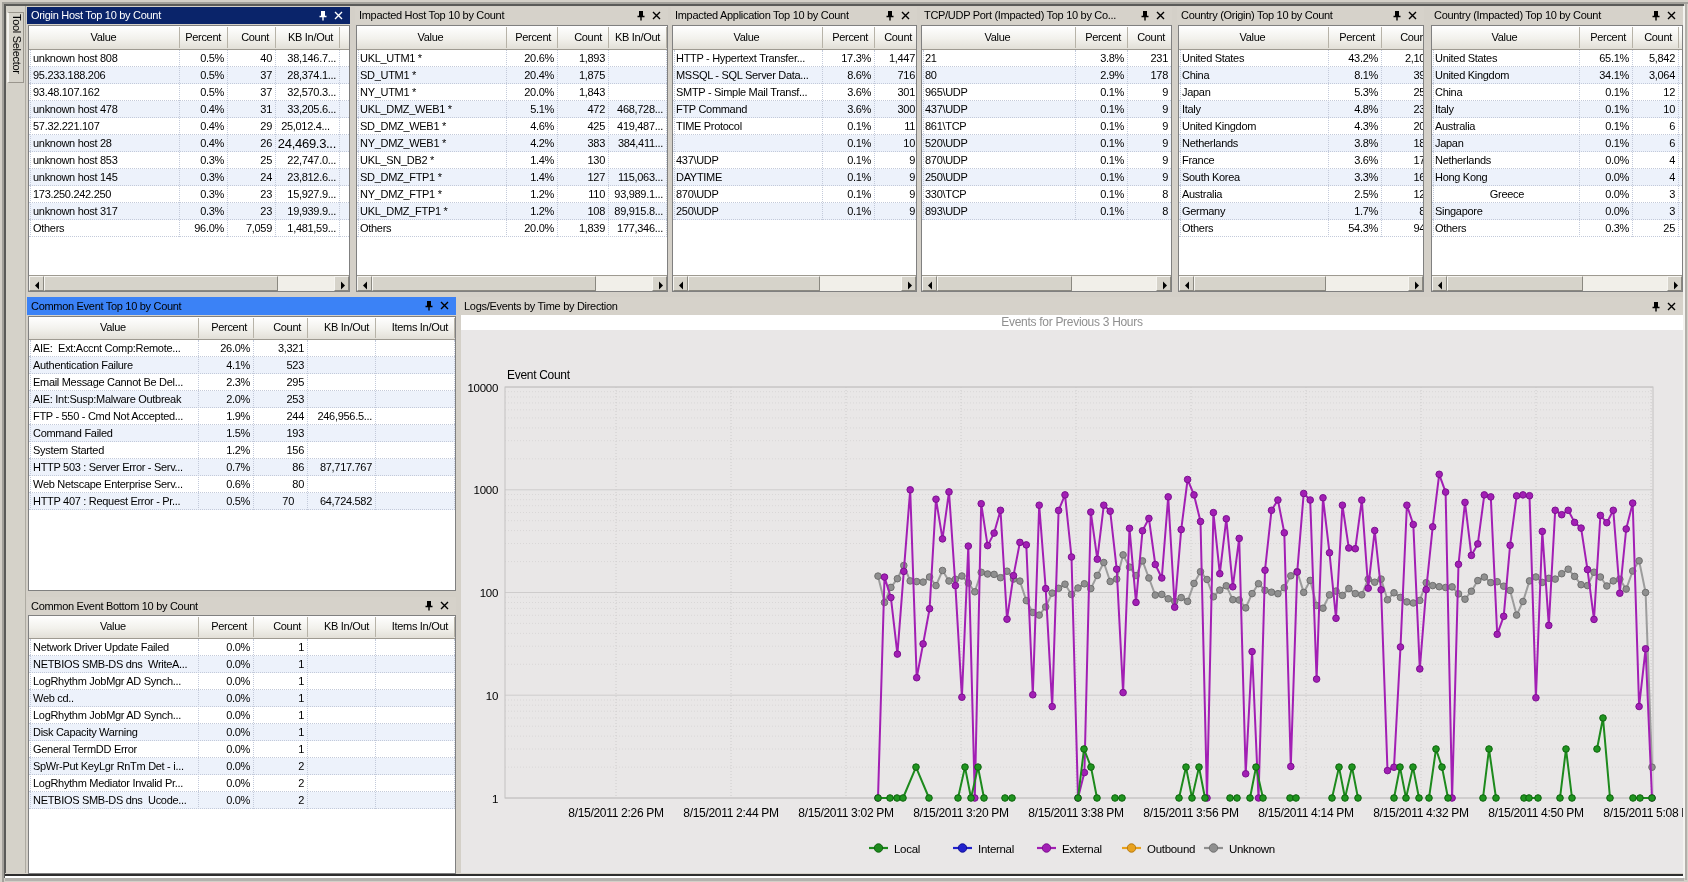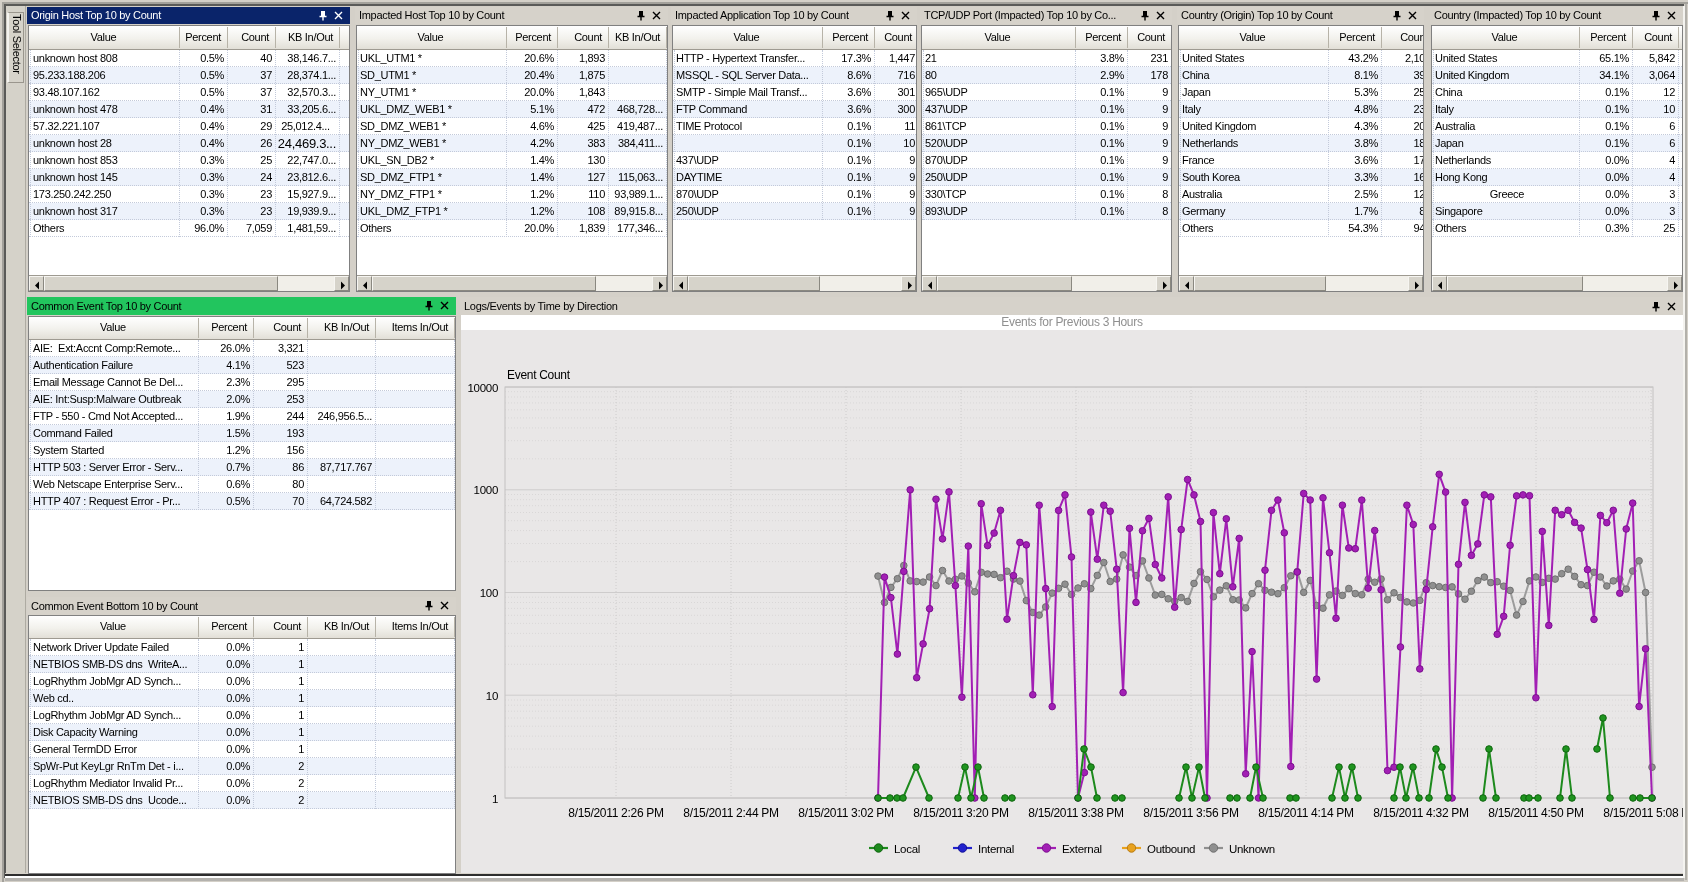--- a/index.html
+++ b/index.html
@@ -478,21 +478,21 @@
 <div style="position:absolute;left:0;top:249px;width:250px;height:16px;background:#f1efe9;border-top:1px solid #9e9a91;box-sizing:content-box;">
 <div style="position:absolute;left:0px;top:0px;width:15px;height:15px;background:#d6d3ca;border:1px solid;border-color:#f6f5f1 #8a8880 #8a8880 #f6f5f1;box-sizing:border-box;"><svg width="13" height="13" viewBox="0 0 13 13">
           <path d="M9 3.5 L9 11.5 L5 7.5 Z" fill="#000"></path>
         </svg></div>
 <div style="position:absolute;left:235px;top:0px;width:15px;height:15px;background:#d6d3ca;border:1px solid;border-color:#f6f5f1 #8a8880 #8a8880 #f6f5f1;box-sizing:border-box;"><svg width="13" height="13" viewBox="0 0 13 13">
           <path d="M6 3.5 L6 11.5 L10 7.5 Z" fill="#000"></path>
         </svg></div>
 <div style="position:absolute;left:15px;top:0;width:136px;height:15px;background:#d6d3ca;border:1px solid;border-color:#f6f5f1 #8a8880 #8a8880 #f6f5f1;box-sizing:border-box;"></div>
 </div>
 </div>
-<div style="position:absolute;left:27px;top:297px;width:429px;height:18px;background:#22c55e;color:#000000;font-size:11px;line-height:18px;white-space:nowrap;overflow:hidden;">
+<div style="position:absolute;left:27px;top:297px;width:429px;height:18px;background:#3b82f6;color:#000000;font-size:11px;line-height:18px;white-space:nowrap;overflow:hidden;">
 <span style="padding-left:4px;">Common Event Top 10 by Count</span>
 <svg style="position:absolute;right:22px;top:3px" width="10" height="11" viewBox="0 0 10 11">
       <rect x="3" y="1" width="4" height="5" fill="#000000"></rect>
       <path d="M1.5 6.5 L8.5 6.5 M5 6.5 L5 10.5" stroke="#000000" stroke-width="1.4" fill="none"></path>
     </svg>
 <svg style="position:absolute;right:7px;top:4px" width="9" height="9" viewBox="0 0 9 9">
       <path d="M1 1 L8 8 M8 1 L1 8" stroke="#000000" stroke-width="1.4" fill="none"></path>
     </svg>
 </div>
 <div style="position:absolute;left:28px;top:316px;width:428px;height:275px;background:#ffffff;border:1px solid #808080;overflow:hidden;box-sizing:border-box;">
@@ -541,21 +541,21 @@
 <div style="position:absolute;left:169px;text-align:right;padding-right:3px;top:142px;width:52px;height:17px;font-size:11px;line-height:17px;white-space:nowrap;overflow:hidden;">0.7%</div>
 <div style="position:absolute;left:224px;text-align:right;padding-right:3px;top:142px;width:51px;height:17px;font-size:11px;line-height:17px;white-space:nowrap;overflow:hidden;">86</div>
 <div style="position:absolute;left:278px;text-align:right;padding-right:3px;top:142px;width:65px;height:17px;font-size:11px;line-height:17px;white-space:nowrap;overflow:hidden;">87,717.767</div>
 <div style="position:absolute;left:0;top:159px;width:426px;height:17px;background:#ffffff;border-bottom:1px dotted #c3cada;box-sizing:border-box;"></div>
 <div style="position:absolute;left:4px;text-align:left;top:159px;width:165px;height:17px;font-size:11px;line-height:17px;white-space:nowrap;overflow:hidden;">Web Netscape Enterprise Serv...</div>
 <div style="position:absolute;left:169px;text-align:right;padding-right:3px;top:159px;width:52px;height:17px;font-size:11px;line-height:17px;white-space:nowrap;overflow:hidden;">0.6%</div>
 <div style="position:absolute;left:224px;text-align:right;padding-right:3px;top:159px;width:51px;height:17px;font-size:11px;line-height:17px;white-space:nowrap;overflow:hidden;">80</div>
 <div style="position:absolute;left:0;top:176px;width:426px;height:17px;background:#edf2fb;border-bottom:1px dotted #c3cada;box-sizing:border-box;"></div>
 <div style="position:absolute;left:4px;text-align:left;top:176px;width:165px;height:17px;font-size:11px;line-height:17px;white-space:nowrap;overflow:hidden;">HTTP 407 : Request Error - Pr...</div>
 <div style="position:absolute;left:169px;text-align:right;padding-right:3px;top:176px;width:52px;height:17px;font-size:11px;line-height:17px;white-space:nowrap;overflow:hidden;">0.5%</div>
-<div style="position:absolute;left:224px;text-align:right;padding-right:3px;top:176px;width:51px;height:17px;font-size:11px;line-height:17px;white-space:nowrap;overflow:hidden;">70</div>
+<div style="position:absolute;left:214px;text-align:right;padding-right:3px;top:176px;width:51px;height:17px;font-size:11px;line-height:17px;white-space:nowrap;overflow:hidden;">70</div>
 <div style="position:absolute;left:278px;text-align:right;padding-right:3px;top:176px;width:65px;height:17px;font-size:11px;line-height:17px;white-space:nowrap;overflow:hidden;">64,724.582</div>
 <div style="position:absolute;left:1px;top:23px;width:1px;height:170px;border-left:1px dotted #c3cada;"></div>
 <div style="position:absolute;left:169px;top:23px;width:1px;height:170px;border-left:1px dotted #c3cada;"></div>
 <div style="position:absolute;left:224px;top:23px;width:1px;height:170px;border-left:1px dotted #c3cada;"></div>
 <div style="position:absolute;left:278px;top:23px;width:1px;height:170px;border-left:1px dotted #c3cada;"></div>
 <div style="position:absolute;left:346px;top:23px;width:1px;height:170px;border-left:1px dotted #c3cada;"></div>
 <div style="position:absolute;left:425px;top:23px;width:1px;height:170px;border-left:1px dotted #c3cada;"></div>
 </div>
 <div style="position:absolute;left:27px;top:597px;width:429px;height:18px;background:#d6d2ca;color:#000000;font-size:11px;line-height:18px;white-space:nowrap;overflow:hidden;">
 <span style="padding-left:4px;">Common Event Bottom 10 by Count</span>

